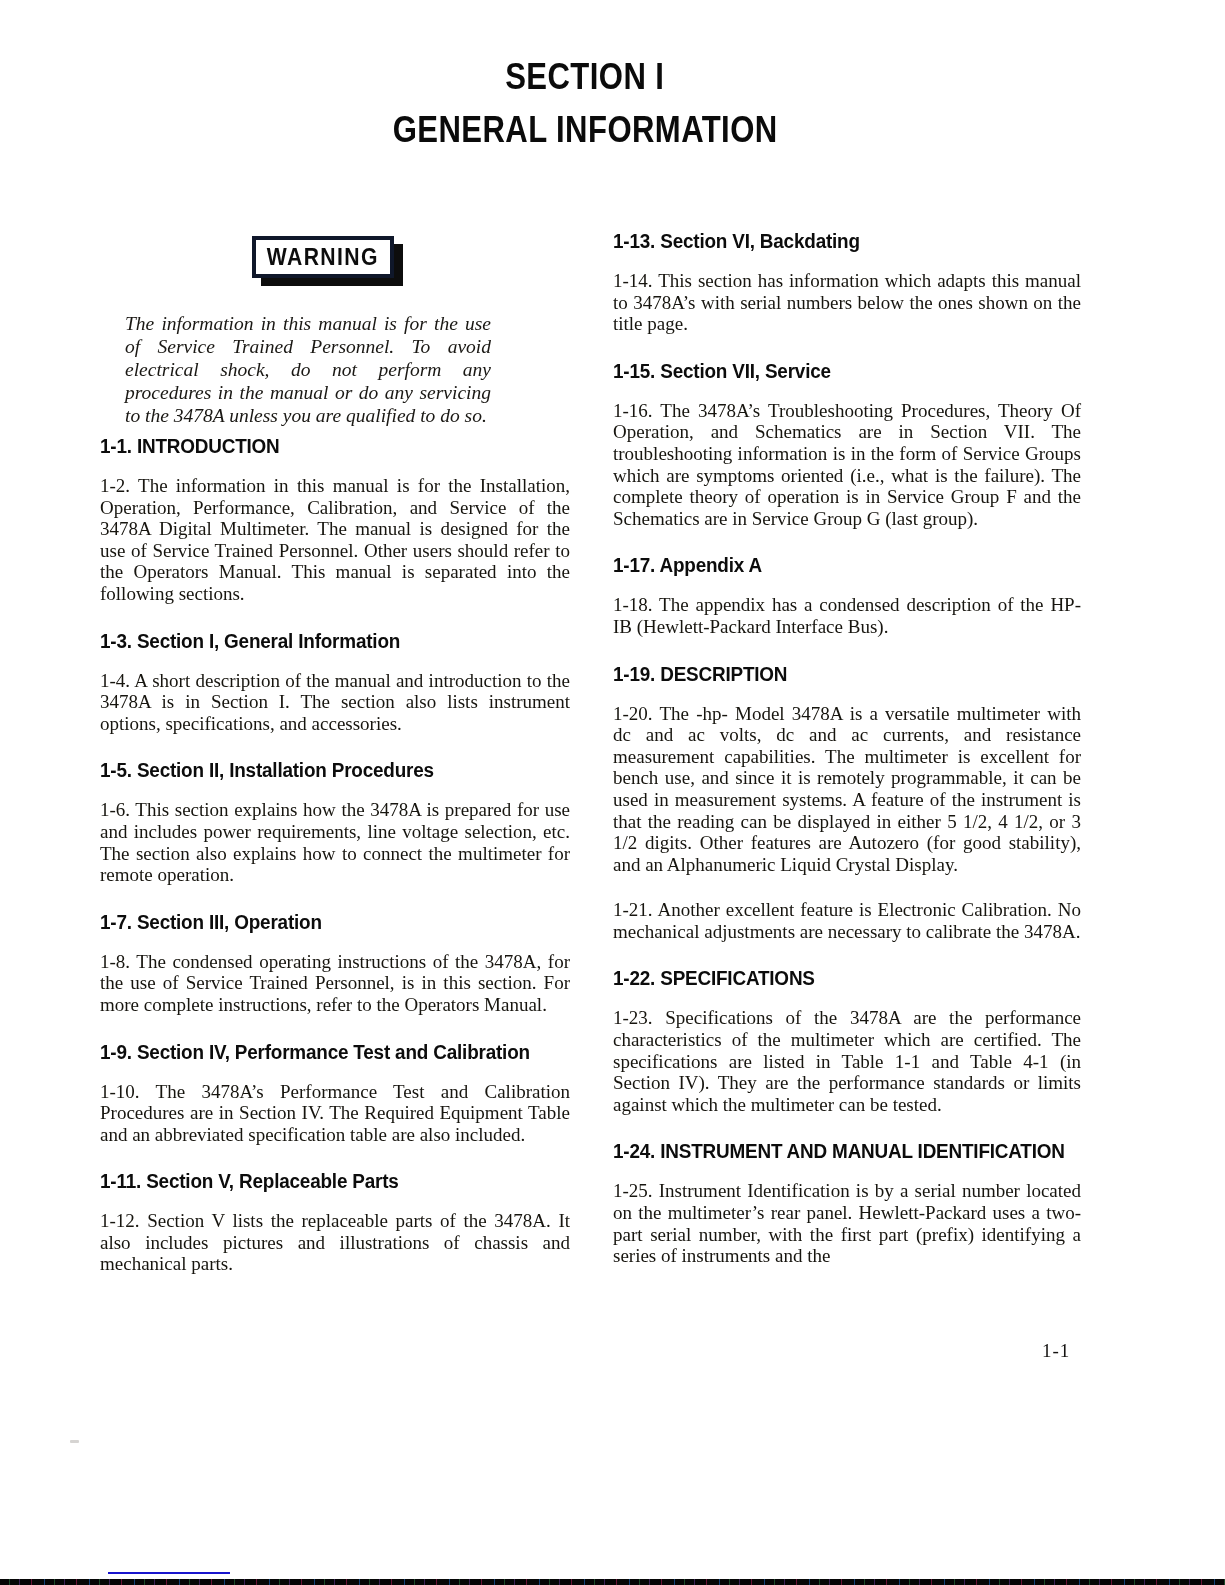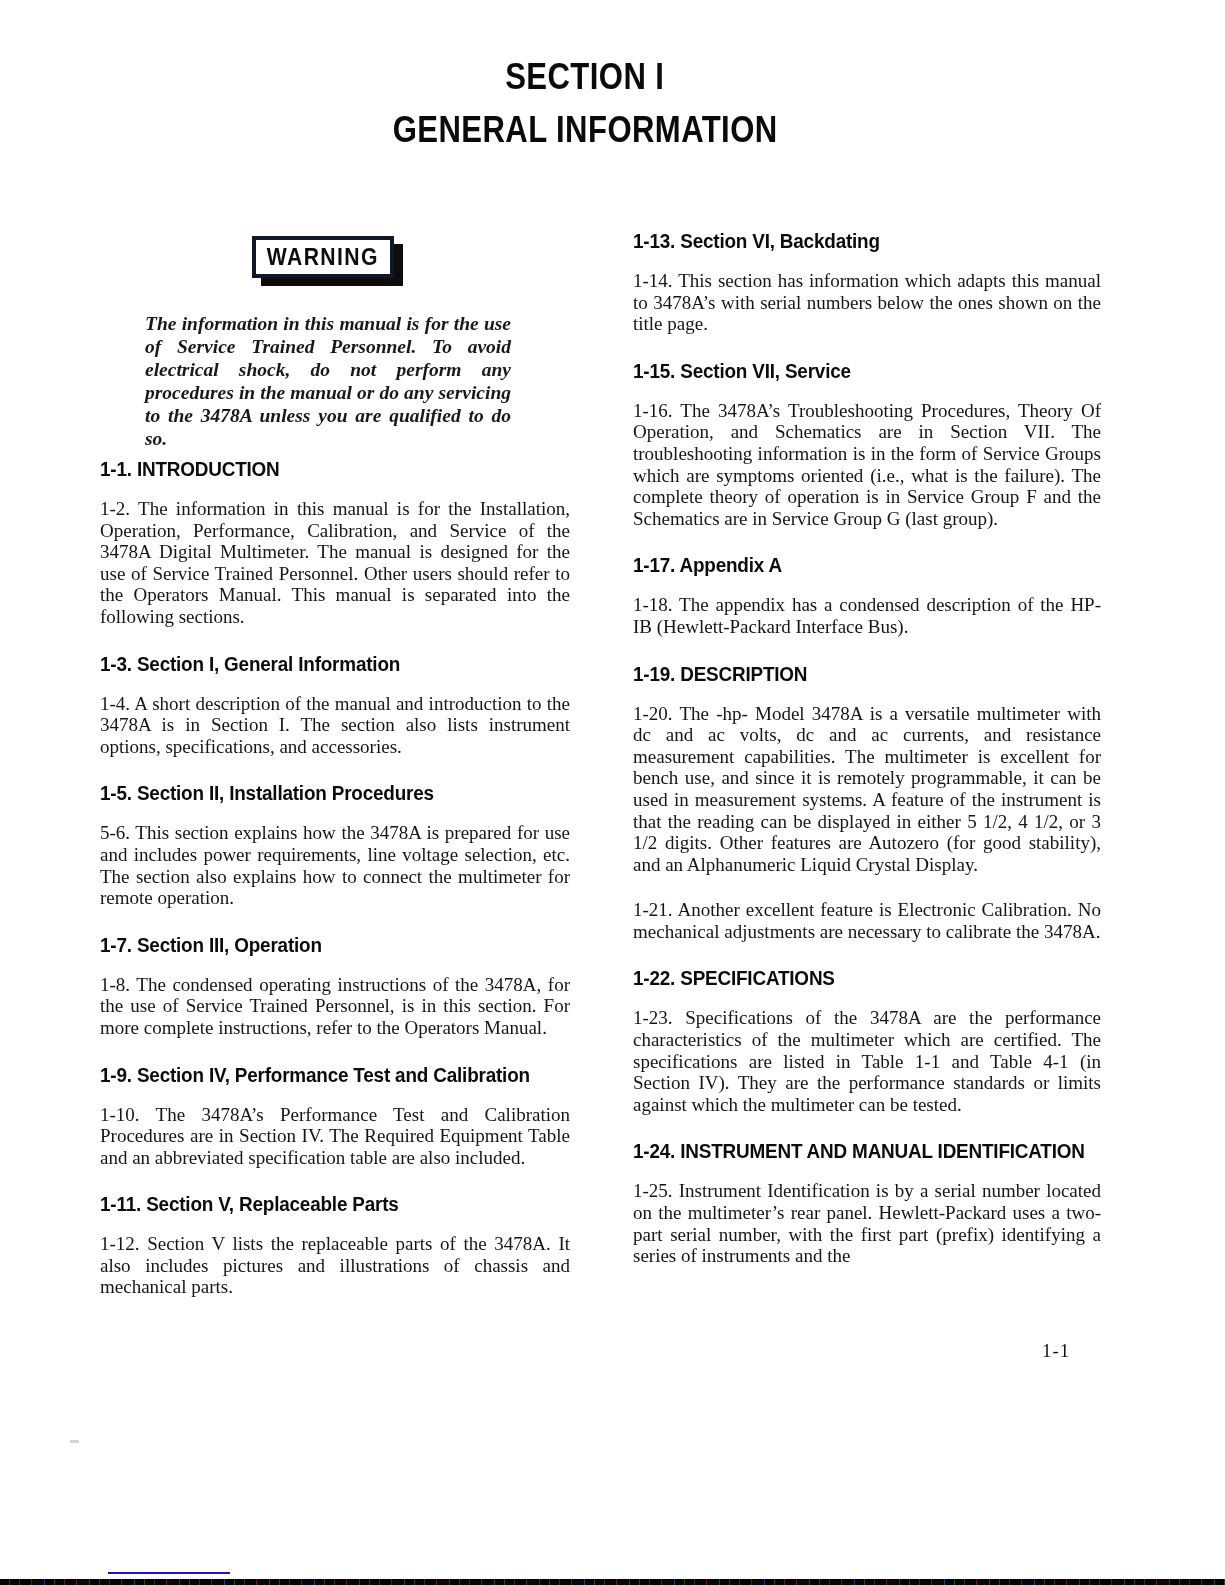--- a/index.html
+++ b/index.html
@@ -27,43 +27,43 @@
     letter-spacing: 0.5px;
     transform: scaleX(0.84);
     transform-origin: 50% 50%;
     line-height: 1;
   }
   .doc-title .t1 { margin-bottom: 16px; }
 
   
   .col { position: absolute; top: 230px; width: 470px; }
   .col-left  { left: 100px; }
-  .col-right { left: 613px; width: 468px; margin-left: 20px; }
+  .col-right { left: 613px; width: 468px; }
 
   
   .warning-box {
     width: 142px; height: 42px;
     margin: 6px 0 0 152px;
     background: #fff;
     border: 4px solid #0f172a;
     box-shadow: 9px 8px 0 #0d0d0d;
     display: flex; align-items: center; justify-content: center;
   }
   .warning-box span {
     font-family: "Liberation Sans", sans-serif;
     font-weight: 700; font-size: 23px; color: #0d0d0d;
     letter-spacing: 1.5px;
     transform: scaleX(0.92);
     display: inline-block;
   }
   .warning-text {
     width: 366px;
-    margin: 34px 0 0 45px;
+    margin: 34px 0 0 25px;
     font-style: italic;
-    font-weight: 700;
+    font-weight: 400;
     font-size: 19.5px;
     line-height: 23px;
     text-align: justify;
     color: #1a1814;
   }
   .warn-sections { margin-top: 8px; }
 
   
   .sec-heading {
     font-family: "Liberation Sans", sans-serif;
@@ -130,21 +130,21 @@
     <div class="warning-box">
       <span>WARNING</span>
     </div>
     <p class="warning-text">The information in this manual is for the use of Service Trained Personnel. To avoid electrical shock, do not perform any procedures in the manual or do any servicing to the 3478A unless you are qualified to do so.</p>
     <div class="warn-sections" id="left-sections">
         <h3 class="sec-heading">1-1. INTRODUCTION</h3>
         <p class="body-para">1-2. The information in this manual is for the Installation, Operation, Performance, Calibration, and Service of the 3478A Digital Multimeter. The manual is designed for the use of Service Trained Personnel. Other users should refer to the Operators Manual. This manual is separated into the following sections.</p>
         <h3 class="sec-heading">1-3. Section I, General Information</h3>
         <p class="body-para">1-4. A short description of the manual and introduction to the 3478A is in Section I. The section also lists instrument options, specifications, and accessories.</p>
         <h3 class="sec-heading">1-5. Section II, Installation Procedures</h3>
-        <p class="body-para">5-6. This section explains how the 3478A is prepared for use and includes power requirements, line voltage selection, etc. The section also explains how to connect the multimeter for remote operation.</p>
+        <p class="body-para">1-6. This section explains how the 3478A is prepared for use and includes power requirements, line voltage selection, etc. The section also explains how to connect the multimeter for remote operation.</p>
         <h3 class="sec-heading">1-7. Section III, Operation</h3>
         <p class="body-para">1-8. The condensed operating instructions of the 3478A, for the use of Service Trained Personnel, is in this section. For more complete instructions, refer to the Operators Manual.</p>
         <h3 class="sec-heading">1-9. Section IV, Performance Test and Calibration</h3>
         <p class="body-para">1-10. The 3478A’s Performance Test and Calibration Procedures are in Section IV. The Required Equipment Table and an abbreviated specification table are also included.</p>
         <h3 class="sec-heading">1-11. Section V, Replaceable Parts</h3>
         <p class="body-para">1-12. Section V lists the replaceable parts of the 3478A. It also includes pictures and illustrations of chassis and mechanical parts.</p>
       </div>
   </div>
 
   <div class="col col-right" id="right-sections">

